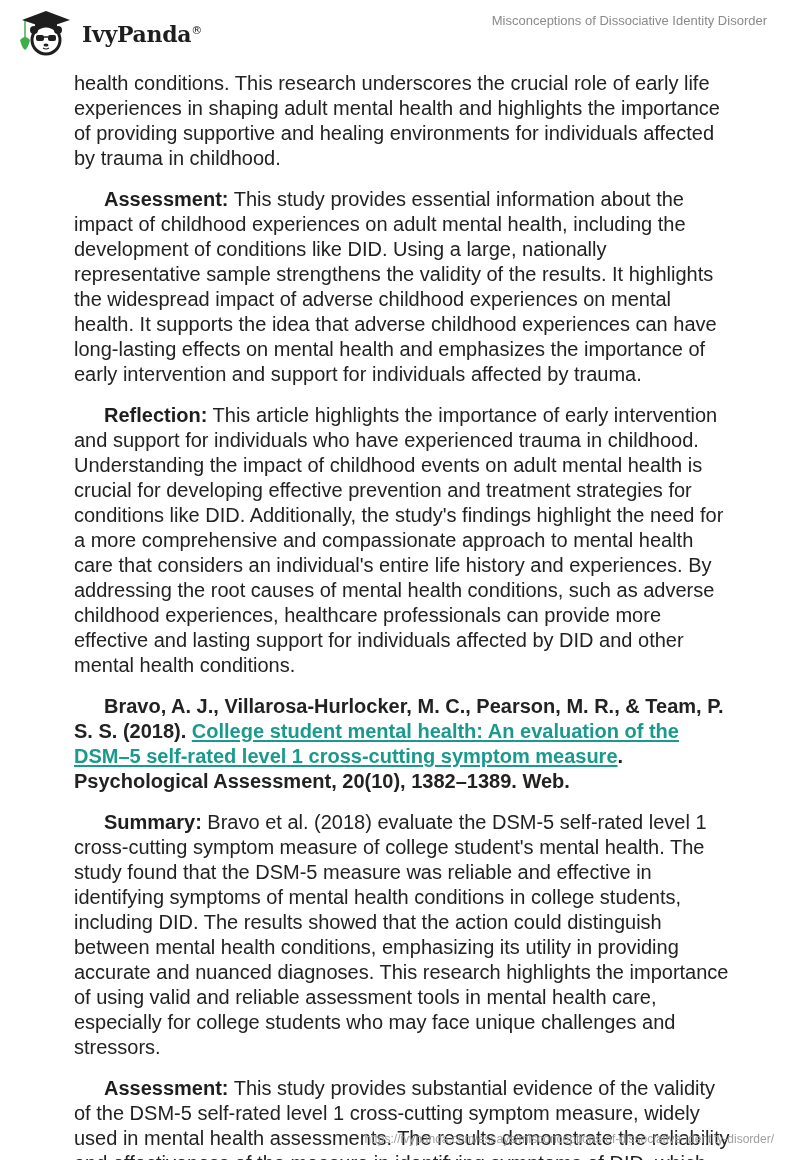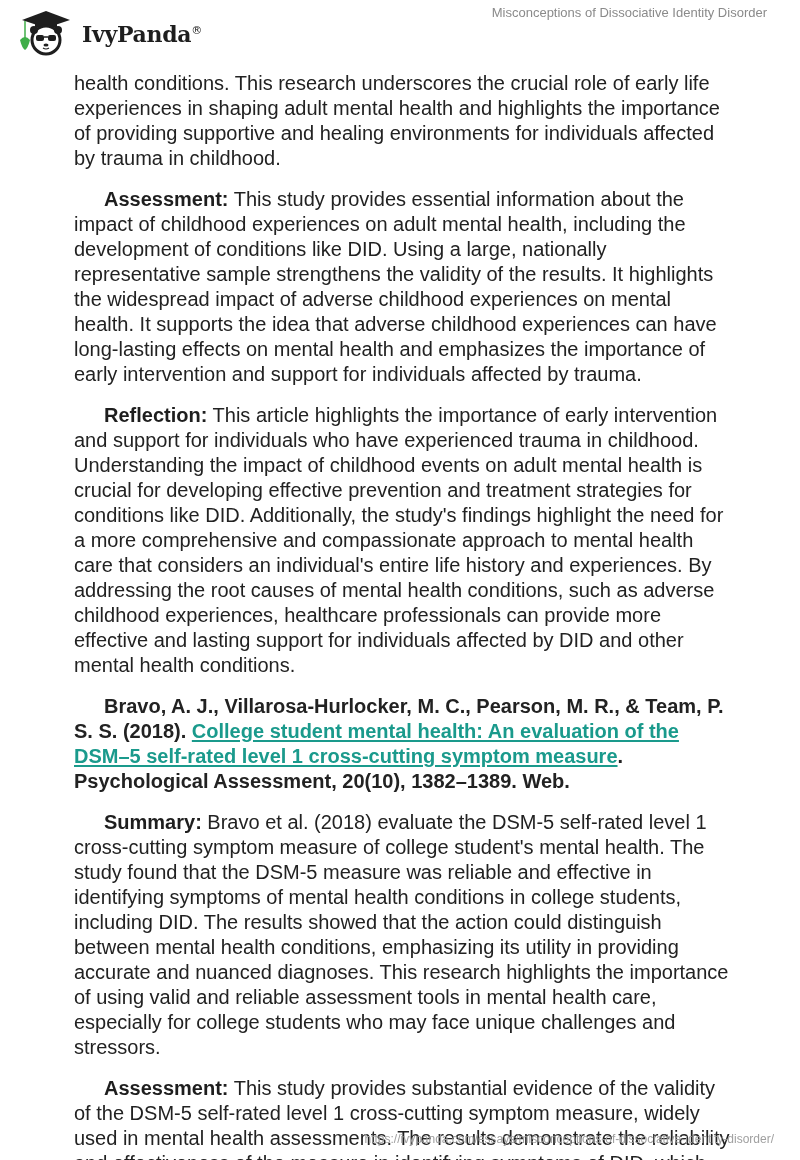--- a/index.html
+++ b/index.html
@@ -44,21 +44,21 @@
     }
     .logo-reg {
       font-size: 11px;
       vertical-align: super;
       font-family: "DejaVu Sans", sans-serif;
       font-weight: normal;
     }
     .doc-title {
       position: absolute;
       right: 33px;
-      top: 5px;
+      top: 13px;
       font-size: 13px;
       color: #8a8a8a;
     }
     .content {
       position: absolute;
       left: 74px;
       top: 71px;
       width: 660px;
       font-size: 20px;
       line-height: 25px;

